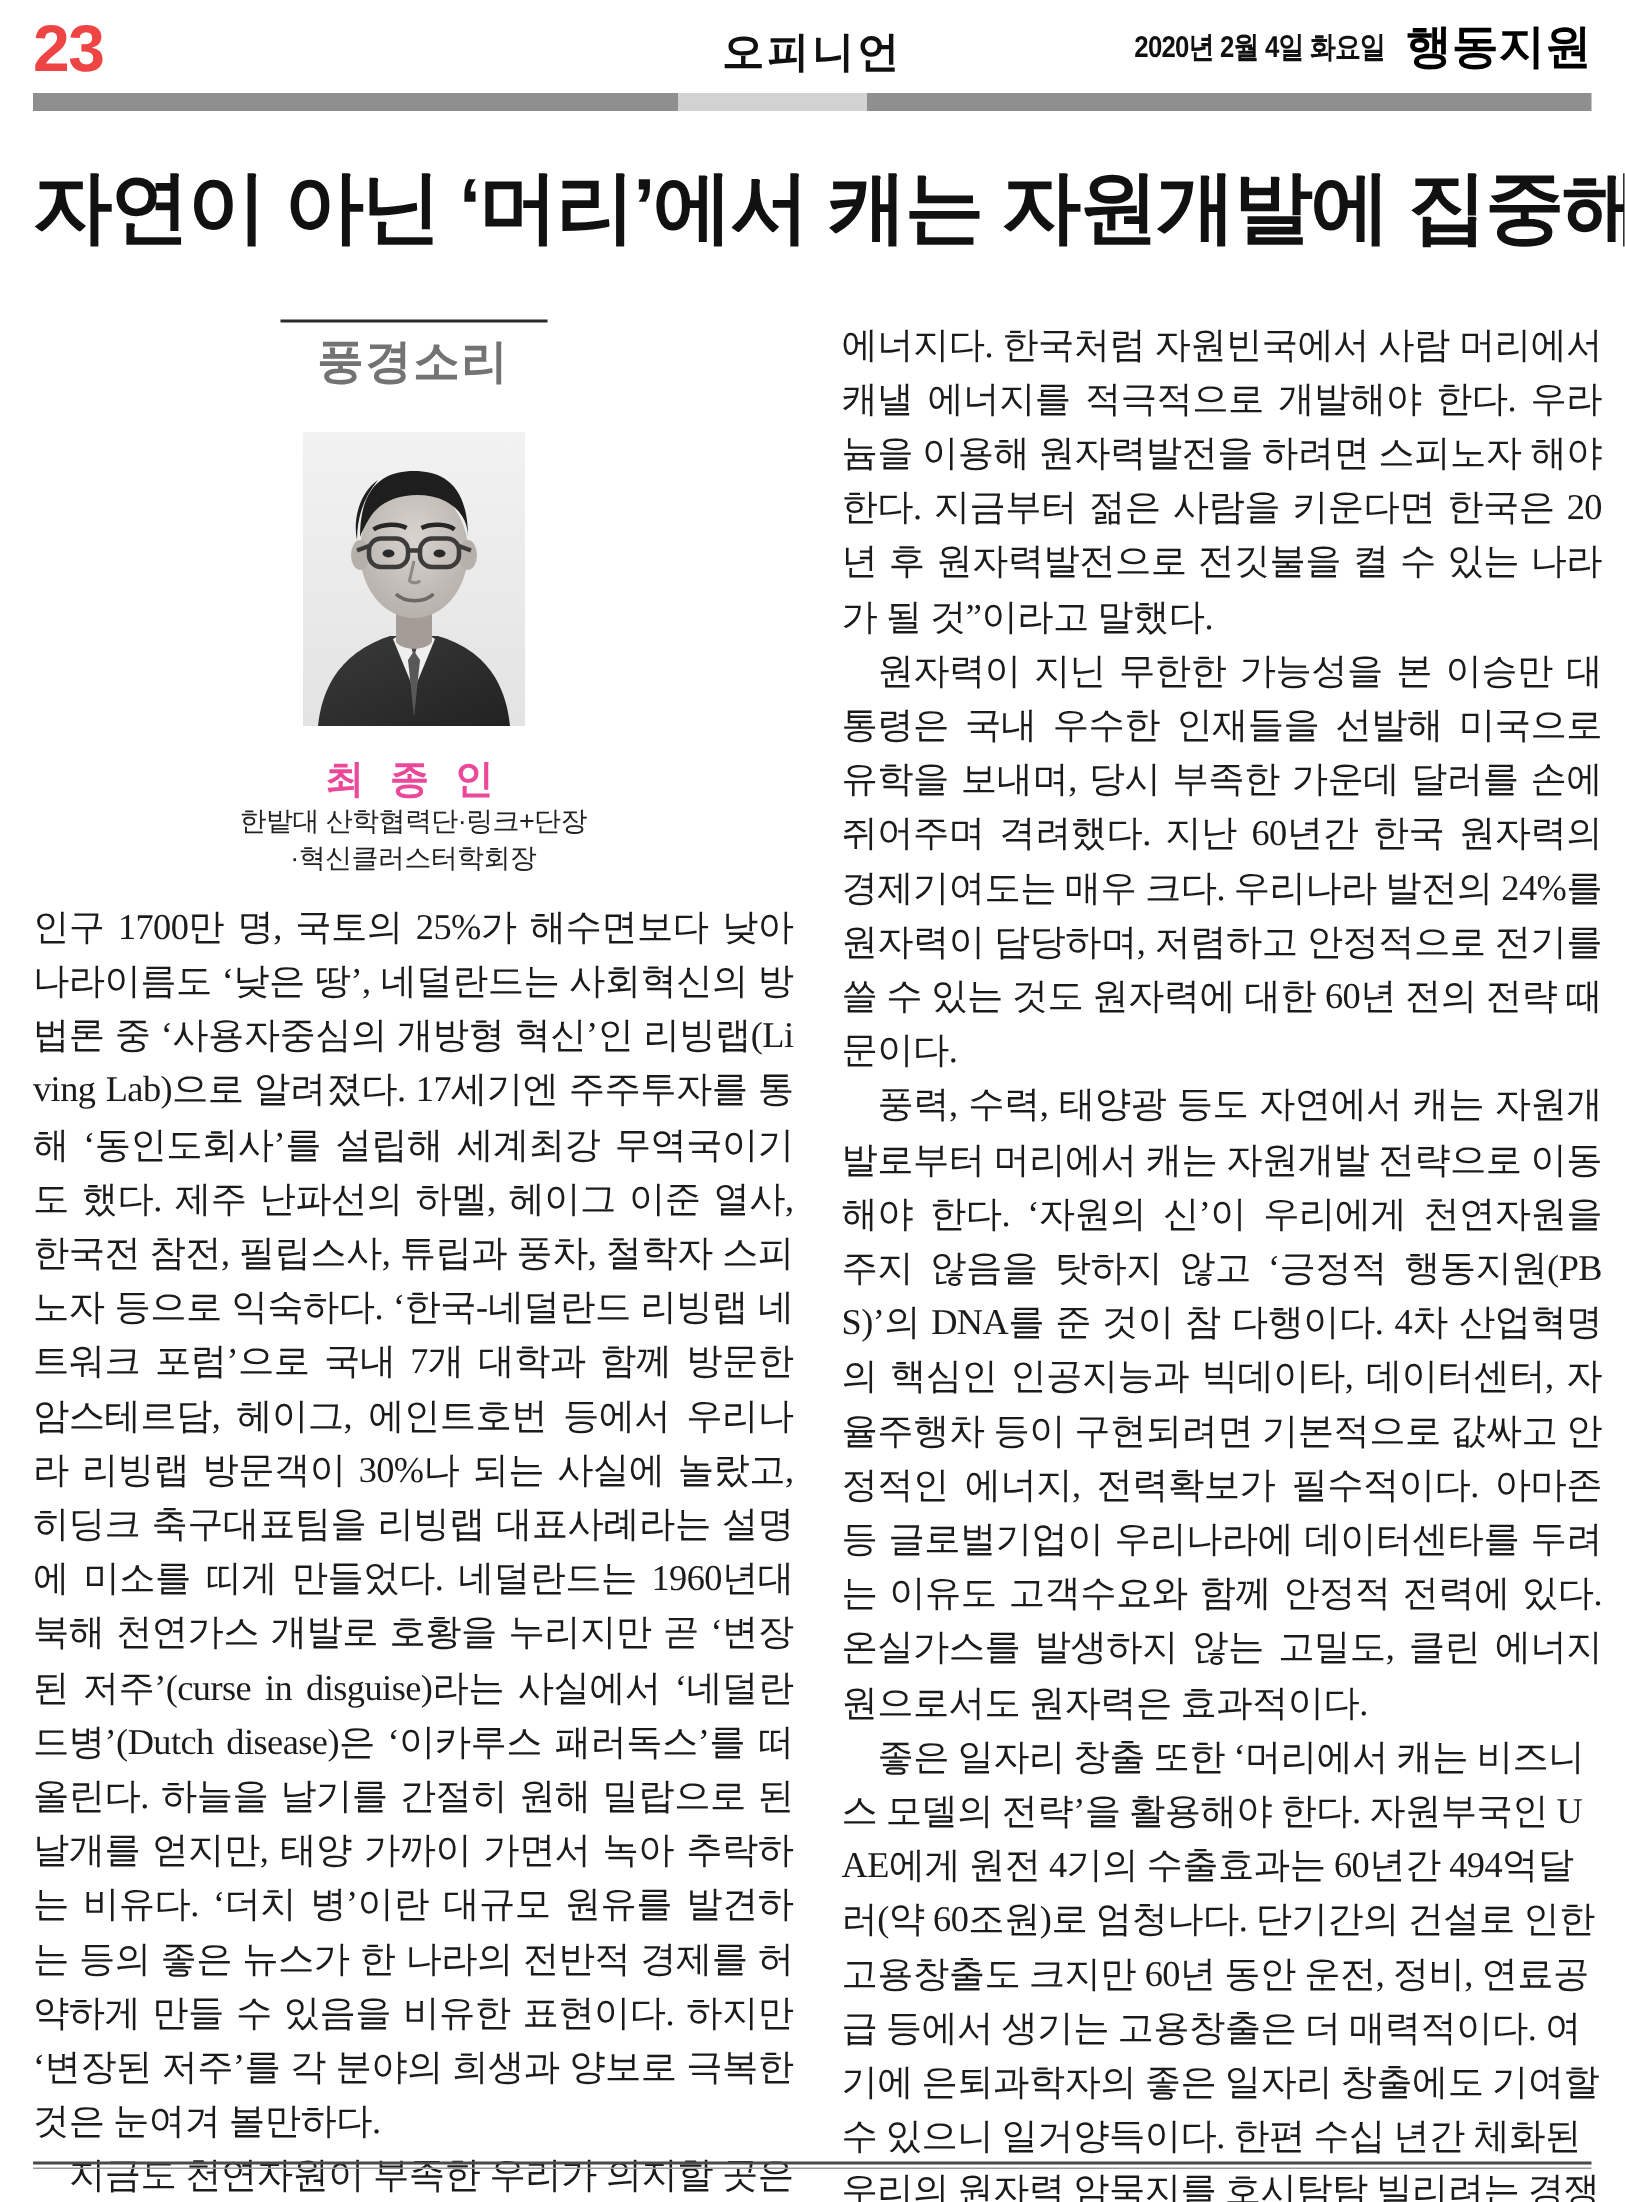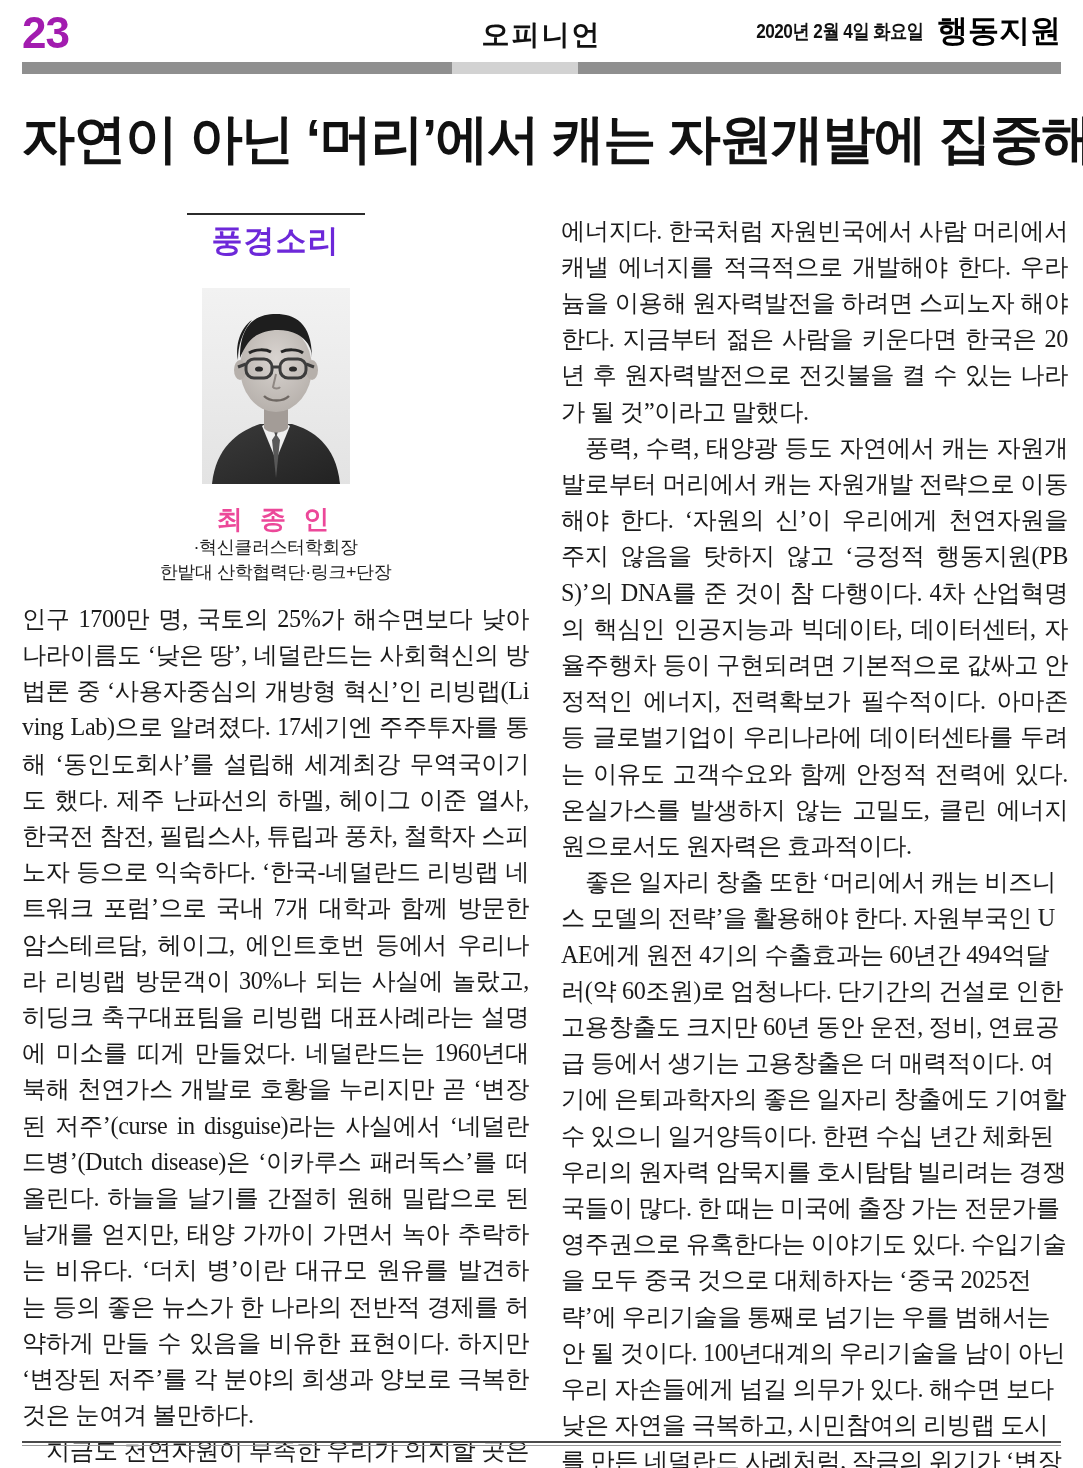--- a/index.html
+++ b/index.html
@@ -30,21 +30,21 @@
     height: 58px;
     display: flex;
     align-items: flex-end;
   }
   .page-number {
     font-family: "Liberation Sans", "DejaVu Sans", sans-serif;
     font-size: 44px;
     font-weight: 700;
     line-height: 0.95;
     letter-spacing: -1px;
-    color: #a21caf;
+    color: #ef4444;
     padding-bottom: 4px;
     width: 160px;
   }
   .section-name {
     position: absolute;
     left: 0;
     right: 0;
     bottom: 4px;
     text-align: center;
     font-family: "Liberation Sans", "DejaVu Sans", sans-serif;
@@ -127,21 +127,21 @@
     width: 178px;
     margin: 0 auto;
     border-top: 2px solid #2b2b2b;
     padding-top: 9px;
   }
   .column-title {
     font-family: "Liberation Sans", "DejaVu Sans", sans-serif;
     font-size: 31px;
     font-weight: 700;
     letter-spacing: 1px;
-    color: #6d28d9;
+    color: #737373;
     line-height: 1.1;
     text-align: center;
   }
   .portrait {
     width: 148px;
     height: 196px;
     margin: 30px auto 4px auto;
     position: relative;
     overflow: hidden;
     background: #ffffff;
@@ -271,33 +271,34 @@
             <path d="M47 65 C53 61 64 61 69 64" stroke="#262626" stroke-width="3" fill="none"></path>
             <path d="M79 64 C85 61 96 61 101 65" stroke="#262626" stroke-width="3" fill="none"></path>
 
             <path d="M74 86 L71 99 C72 101 77 101 78 99" stroke="#8f8883" stroke-width="2" fill="none"></path>
 
             <path d="M62 108 C68 114 81 114 87 108" stroke="#6e6762" stroke-width="2.4" fill="none"></path>
           </svg>
         </div>
 
         <div class="author-name">최 종 인</div>
+        <div class="author-affil">한밭대 산학협력단·링크+단장</div>
         <div class="author-affil">·혁신클러스터학회장</div>
-        <div class="author-affil">한밭대 산학협력단·링크+단장</div>
       </div>
 
       <div class="body-text">
         <p>인구 1700만 명, 국토의 25%가 해수면보다 낮아 나라이름도 ‘낮은 땅’, 네덜란드는 사회혁신의 방법론 중 ‘사용자중심의 개방형 혁신’인 리빙랩(Living Lab)으로 알려졌다. 17세기엔 주주투자를 통해 ‘동인도회사’를 설립해 세계최강 무역국이기도 했다. 제주 난파선의 하멜, 헤이그 이준 열사, 한국전 참전, 필립스사, 튜립과 풍차, 철학자 스피노자 등으로 익숙하다. ‘한국-네덜란드 리빙랩 네트워크 포럼’으로 국내 7개 대학과 함께 방문한 암스테르담, 헤이그, 에인트호번 등에서 우리나라 리빙랩 방문객이 30%나 되는 사실에 놀랐고, 히딩크 축구대표팀을 리빙랩 대표사례라는 설명에 미소를 띠게 만들었다. 네덜란드는 1960년대 북해 천연가스 개발로 호황을 누리지만 곧 ‘변장된 저주’(curse in disguise)라는 사실에서 ‘네덜란드병’(Dutch disease)은 ‘이카루스 패러독스’를 떠올린다. 하늘을 날기를 간절히 원해 밀랍으로 된 날개를 얻지만, 태양 가까이 가면서 녹아 추락하는 비유다. ‘더치 병’이란 대규모 원유를 발견하는 등의 좋은 뉴스가 한 나라의 전반적 경제를 허약하게 만들 수 있음을 비유한 표현이다. 하지만 ‘변장된 저주’를 각 분야의 희생과 양보로 극복한 것은 눈여겨 볼만하다.</p>
         <p class="indent">지금도 천연자원이 부족한 우리가 의지할 곳은 인적자원뿐이다. 아프리카 가나보다 가난하던 시절인 1956년, 이승만 대통령에게 우라늄을 소개한 미국 에디슨전기협회(EEL) 회장을 지낸 시슬러(Cisler) 박사는 “석탄은 자연에서 캐는 에너지이지만 원자력은 사람 머리에서 캐내는</p>
       </div>
     </div>
 
     <div class="col">
       <div class="body-text">
         <p>에너지다. 한국처럼 자원빈국에서 사람 머리에서 캐낼 에너지를 적극적으로 개발해야 한다. 우라늄을 이용해 원자력발전을 하려면 스피노자 해야 한다. 지금부터 젊은 사람을 키운다면 한국은 20년 후 원자력발전으로 전깃불을 켤 수 있는 나라가 될 것”이라고 말했다.</p>
+        <p class="indent">원자력이 지닌 무한한 가능성을 본 이승만 대통령은 국내 우수한 인재들을 선발해 미국으로 유학을 보내며, 당시 부족한 가운데 달러를 손에 쥐어주며 격려했다. 지난 60년간 한국 원자력의 경제기여도는 매우 크다. 우리나라 발전의 24%를 원자력이 담당하며, 저렴하고 안정적으로 전기를 쓸 수 있는 것도 원자력에 대한 60년 전의 전략 때문이다.</p>
         <p class="indent">풍력, 수력, 태양광 등도 자연에서 캐는 자원개발로부터 머리에서 캐는 자원개발 전략으로 이동해야 한다. ‘자원의 신’이 우리에게 천연자원을 주지 않음을 탓하지 않고 ‘긍정적 행동지원(PBS)’의 DNA를 준 것이 참 다행이다. 4차 산업혁명의 핵심인 인공지능과 빅데이타, 데이터센터, 자율주행차 등이 구현되려면 기본적으로 값싸고 안정적인 에너지, 전력확보가 필수적이다. 아마존 등 글로벌기업이 우리나라에 데이터센타를 두려는 이유도 고객수요와 함께 안정적 전력에 있다. 온실가스를 발생하지 않는 고밀도, 클린 에너지원으로서도 원자력은 효과적이다.</p>
         <p class="indent last">좋은 일자리 창출 또한 ‘머리에서 캐는 비즈니스 모델의 전략’을 활용해야 한다. 자원부국인 UAE에게 원전 4기의 수출효과는 60년간 494억달러(약 60조원)로 엄청나다. 단기간의 건설로 인한 고용창출도 크지만 60년 동안 운전, 정비, 연료공급 등에서 생기는 고용창출은 더 매력적이다. 여기에 은퇴과학자의 좋은 일자리 창출에도 기여할 수 있으니 일거양득이다. 한편 수십 년간 체화된 우리의 원자력 암묵지를 호시탐탐 빌리려는 경쟁국들이 많다. 한 때는 미국에 출장 가는 전문가를 영주권으로 유혹한다는 이야기도 있다. 수입기술을 모두 중국 것으로 대체하자는 ‘중국 2025전략’에 우리기술을 통째로 넘기는 우를 범해서는 안 될 것이다. 100년대계의 우리기술을 남이 아닌 우리 자손들에게 넘길 의무가 있다. 해수면 보다 낮은 자연을 극복하고, 시민참여의 리빙랩 도시를 만든 네덜란드 사례처럼, 작금의 위기가 ‘변장된 축복’(blessing in disguise)의 계기가 되길 새해 소망한다.</p>
       </div>
     </div>
 
   </div>
 
   <div class="footer-rule"></div>
 </div>
 

